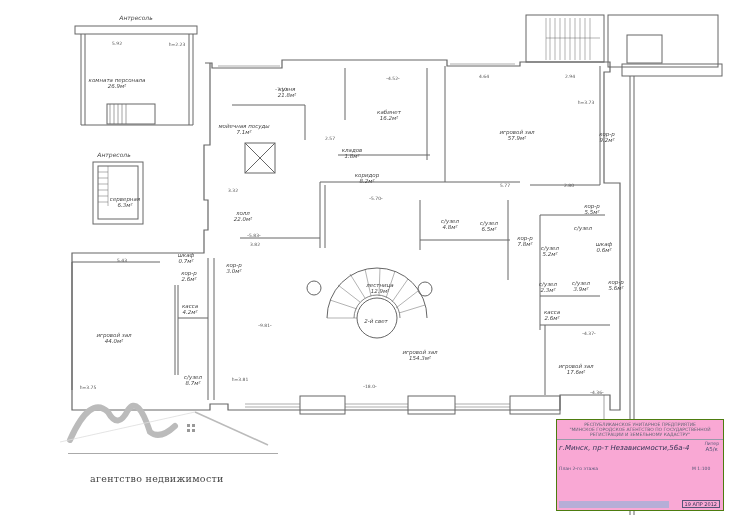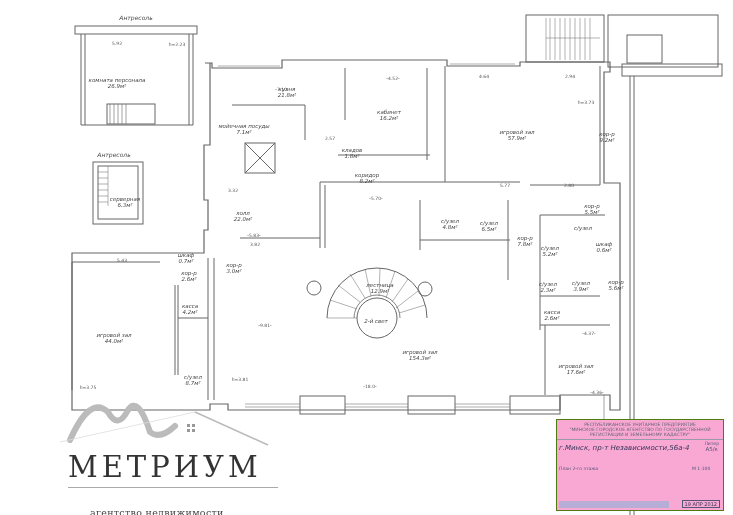--- a/index.html
+++ b/index.html
@@ -319,16 +319,15 @@
     <div>Литер</div>
     <div style="font-size:5.5px;">А5/к</div>
   </div>
   <div class="row" style="top:46px;">План 2-го этажа</div>
   <div class="row" style="top:46px;left:135px;">М 1:100</div>
   <div class="blue"></div>
   <div class="date">19 АПР 2012</div>
 </div>
 
 <div class="logo">
-  <div class="logo-name">МЕТРИУМ</div>
   <div class="logo-line"></div>
   <div class="logo-sub">агентство недвижимости</div>
 </div>
 
 </body></html>

